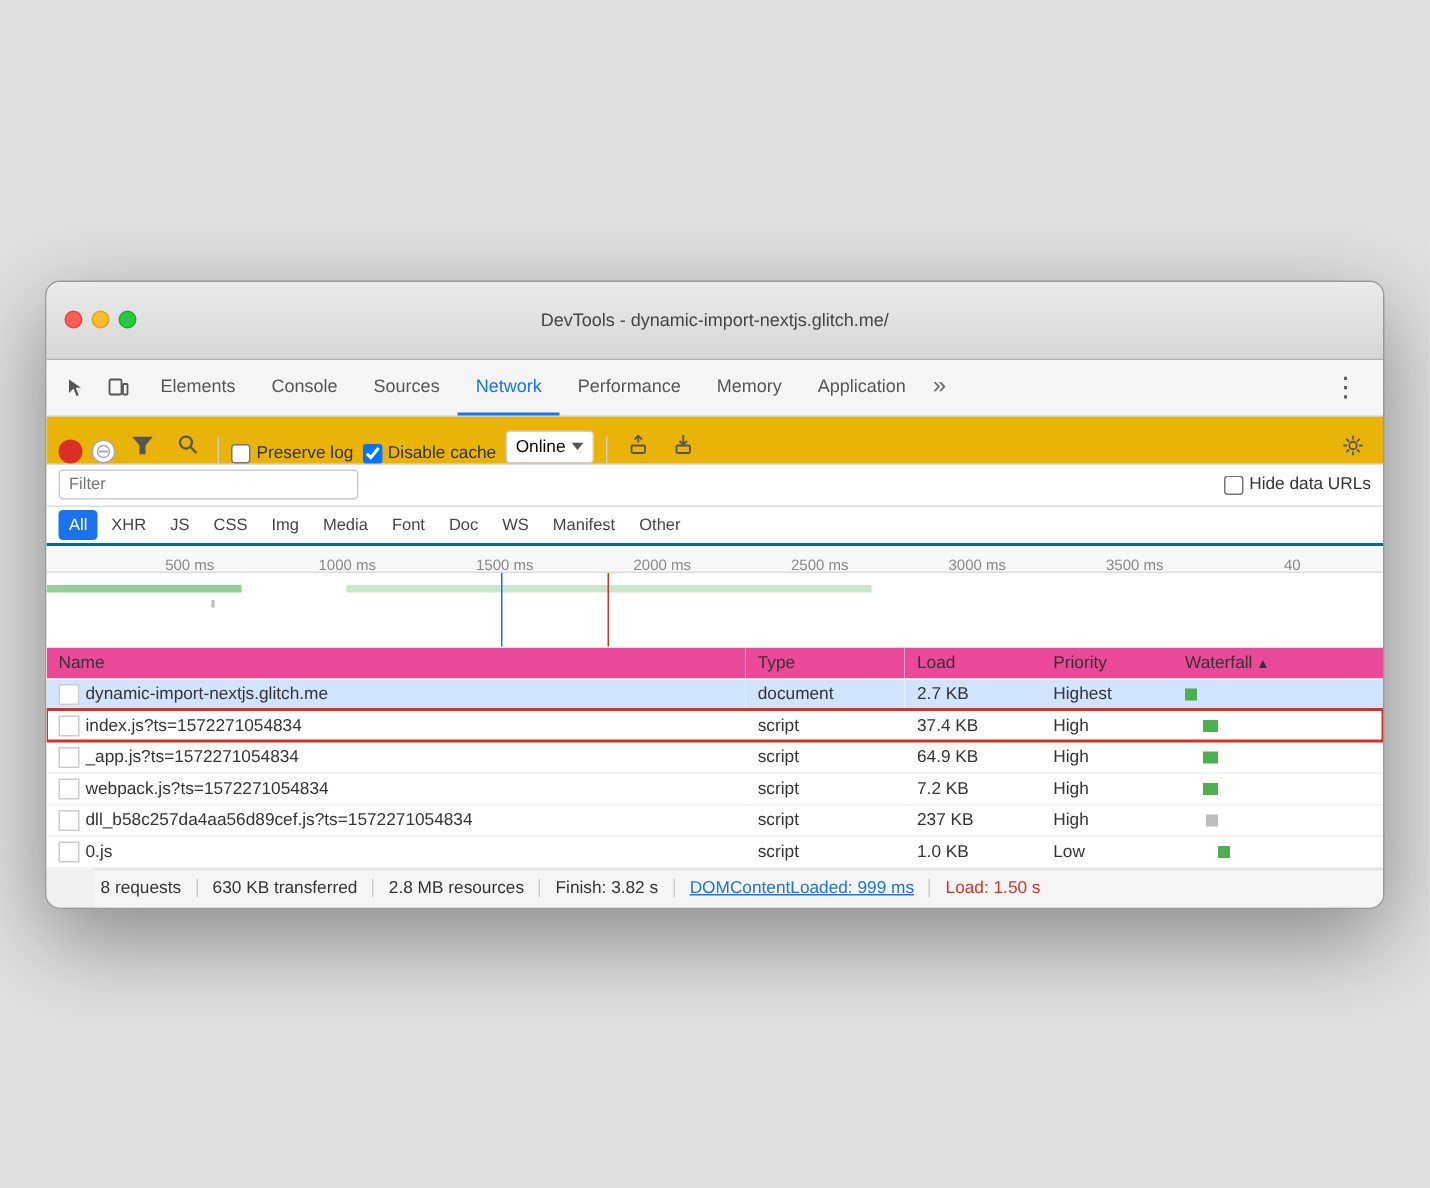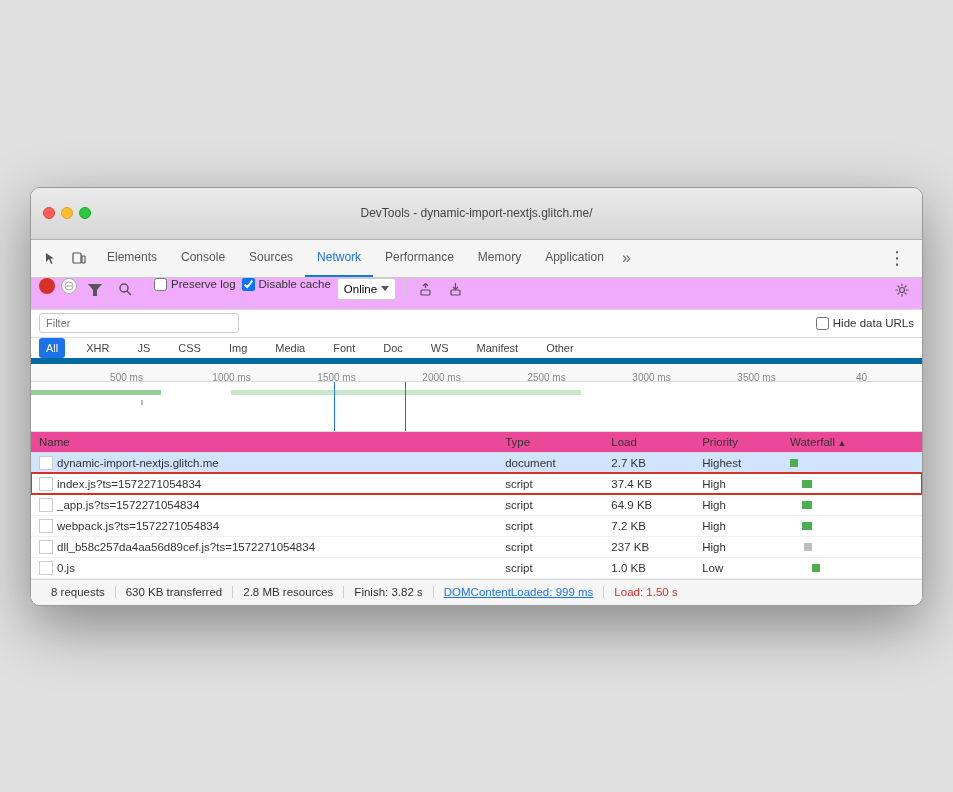--- a/index.html
+++ b/index.html
@@ -110,24 +110,24 @@
     .tab-kebab {
       margin-left: auto;
       padding: 0 8px;
       color: #555;
       cursor: pointer;
       font-size: 18px;
       line-height: 1;
     }
     
     .second-toolbar {
-      background: #f0abfc;
+      background: #eab308;
       border-bottom: 1px solid #ddd;
       display: flex;
-      align-items: flex-start;
+      align-items: flex-end;
       height: 32px;
       padding: 0 8px;
       gap: 6px;
     }
     .record-btn {
       width: 16px;
       height: 16px;
       background: #d93025;
       border-radius: 50%;
       border: none;
@@ -198,26 +198,26 @@
       align-items: center;
       gap: 4px;
       font-size: 11.5px;
       color: #333;
       cursor: pointer;
       margin-left: auto;
     }
     
     .type-filter-bar {
       background: white;
-      border-bottom: 6px solid #0369a1;
+      border-bottom: 2px solid #0369a1;
       display: flex;
       align-items: center;
       height: 26px;
       padding: 0 8px;
-      gap: 14px;
+      gap: 2px;
     }
     .type-btn {
       padding: 1px 7px;
       border: none;
       background: none;
       border-radius: 3px;
       font-size: 11px;
       cursor: pointer;
       color: #444;
       height: 20px;
@@ -346,24 +346,25 @@
       height: 8px;
       display: inline-block;
     }
     
     .status-bar {
       background: #f5f5f5;
       border-top: 1px solid #ddd;
       height: 26px;
       display: flex;
       align-items: center;
-      padding: 0 20px;
+      padding: 0 4px;
       gap: 0;
       font-size: 11.5px;
       color: #333;
+      margin-left: 32px;
     }
     .status-item {
       padding: 0 10px;
       border-right: 1px solid #ccc;
     }
     .status-item:first-child { padding-left: 0; }
     .status-item:last-child { border-right: none; }
     .domcontent-badge {
       color: #1a73e8;
       font-weight: 500;

